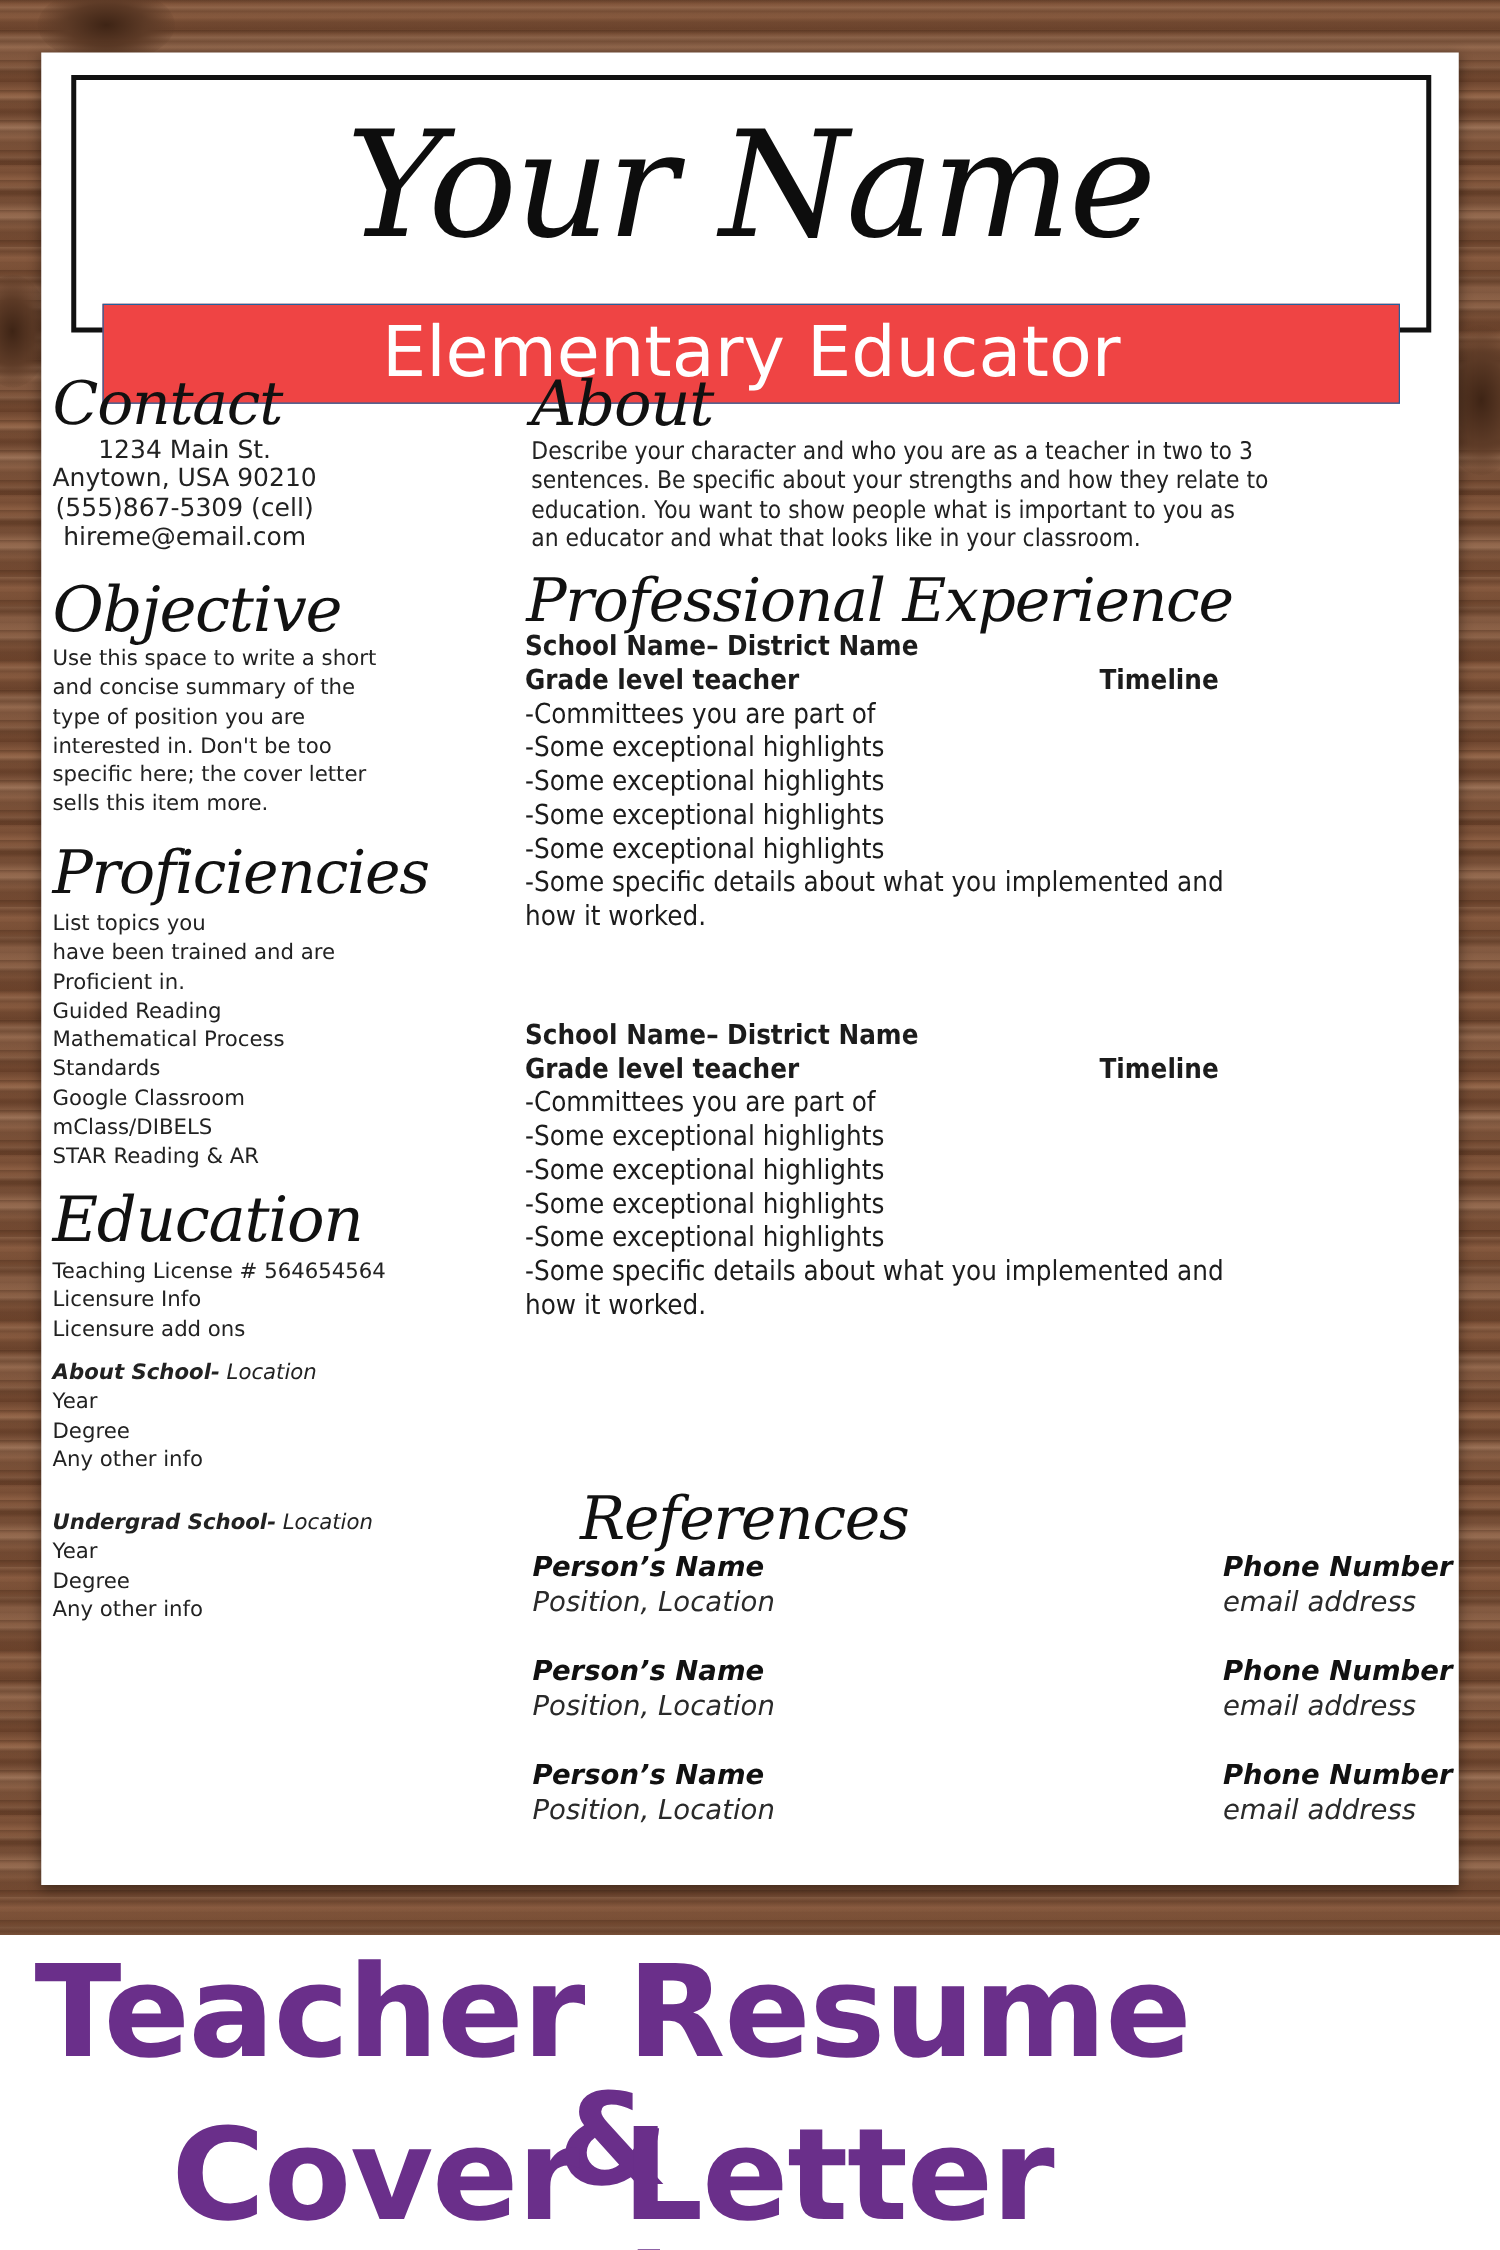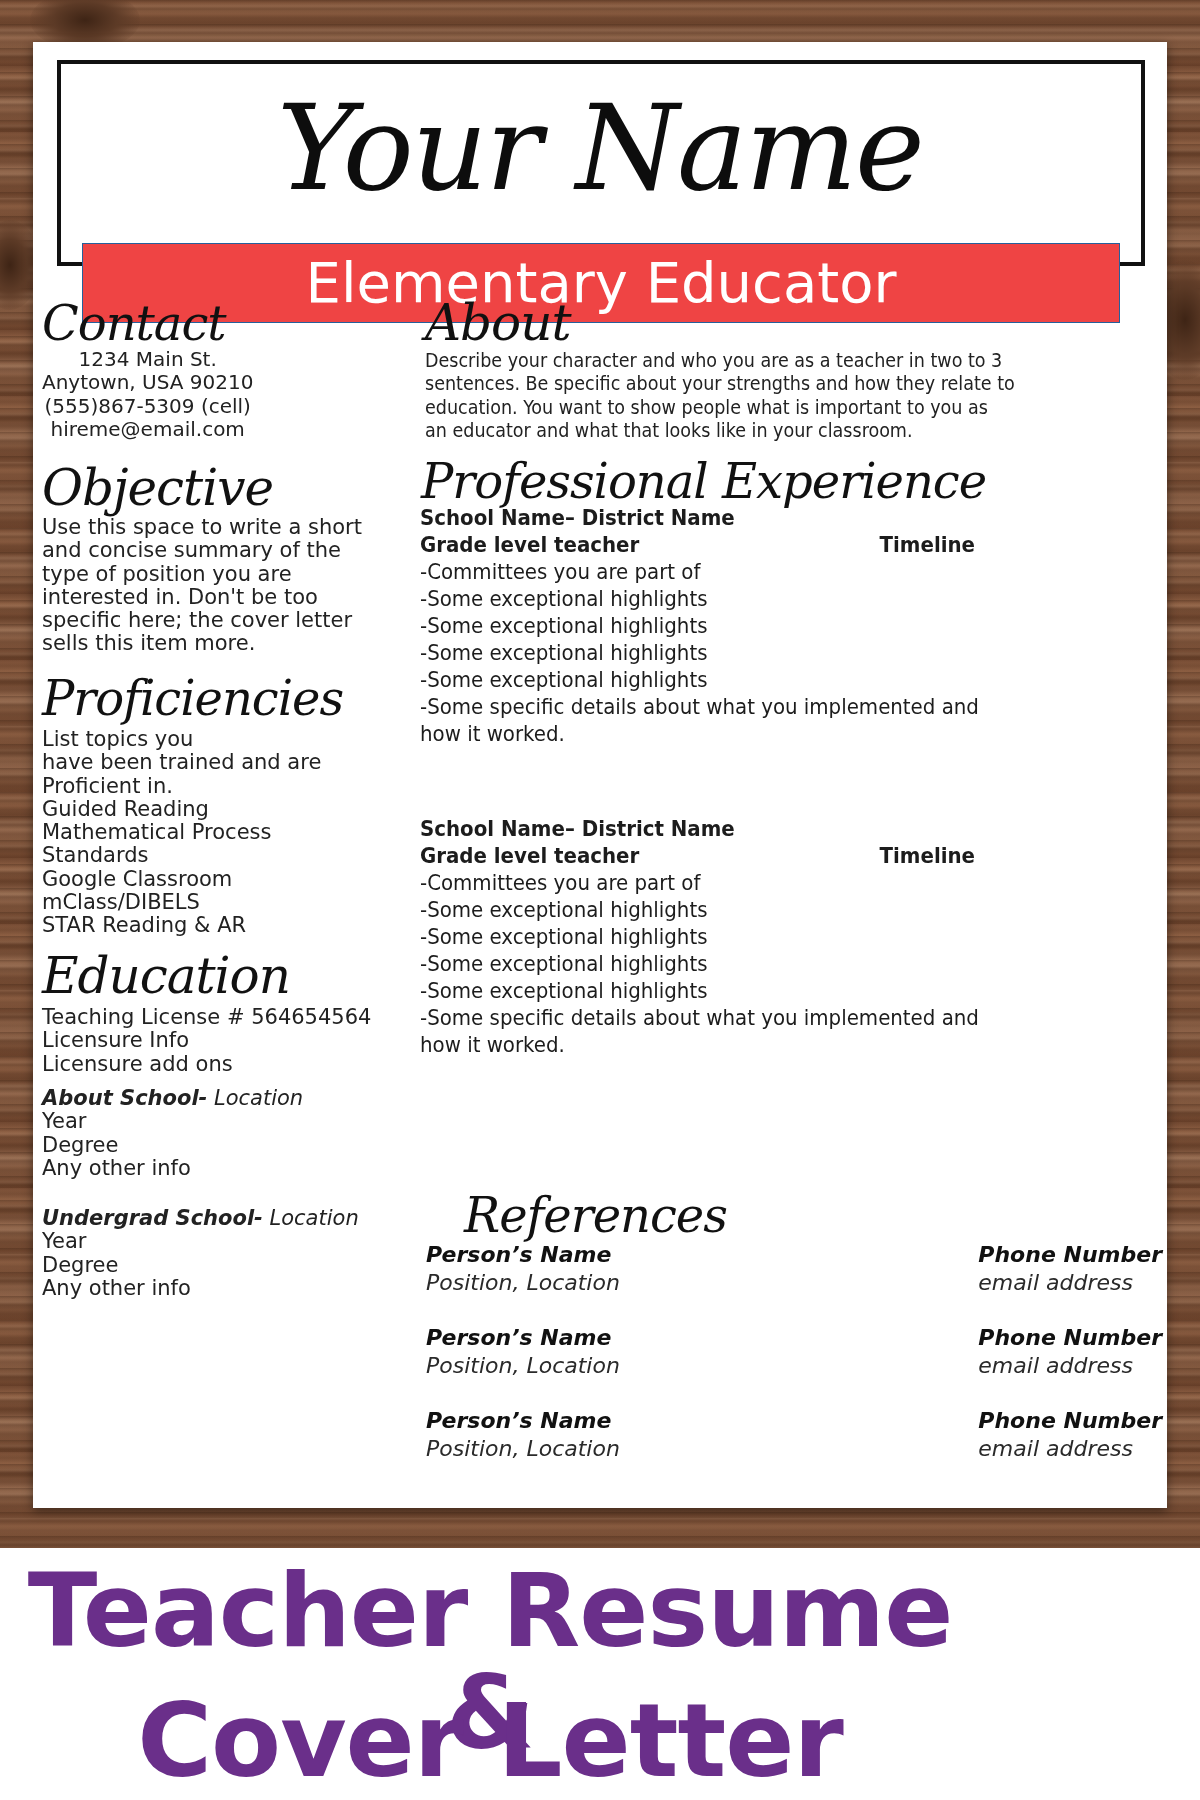--- a/index.html
+++ b/index.html
@@ -56,21 +56,21 @@
     .script-h {
       position: absolute;
       font-family: "DejaVu Serif", "Liberation Serif", serif;
       font-style: italic; color: #111111; letter-spacing: -1px;
     }
     .txt {
       position: absolute; font-size: 20px; line-height: 23.4px; color: #222222;
       font-family: "DejaVu Sans", "Liberation Sans", sans-serif;
     }
     .txt div { white-space: nowrap; }
-    .txt.small { font-size: 21px; line-height: 23.3px; }
+    .txt.small { font-size: 17px; line-height: 23.3px; }
     .bold { font-weight: bold; }
     .ital { font-style: italic; }
 
     .exp {
       position: absolute; left: 387px; width: 740px;
       font-family: "DejaVu Sans Condensed", "DejaVu Sans", sans-serif;
     }
     .exp .row { font-size: 22px; line-height: 27px; color: #1c1c1c; white-space: nowrap; }
     .exp .b { font-weight: bold; font-size: 22px; }
     .exp .line2 { display: flex; justify-content: space-between; width: 555px; }

